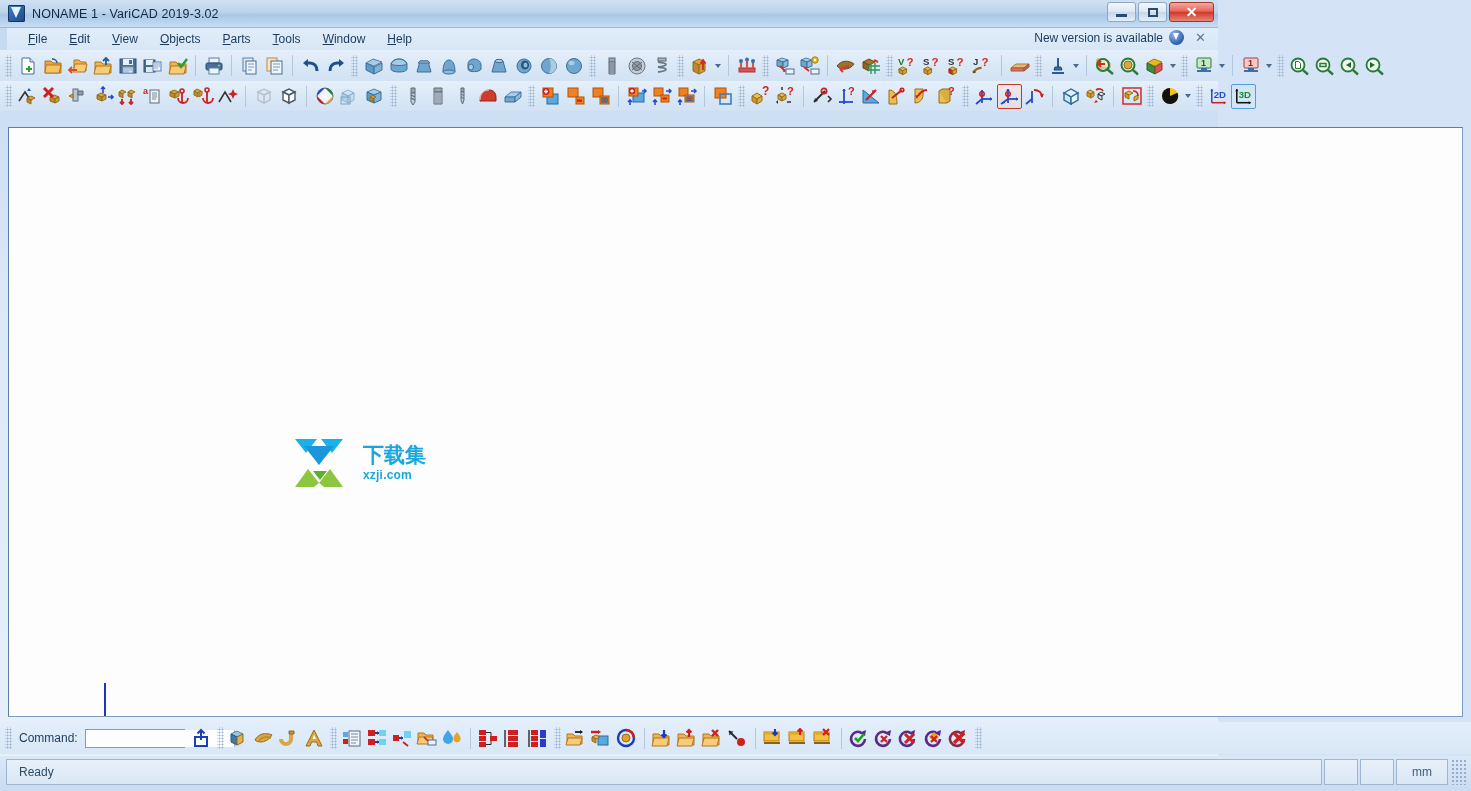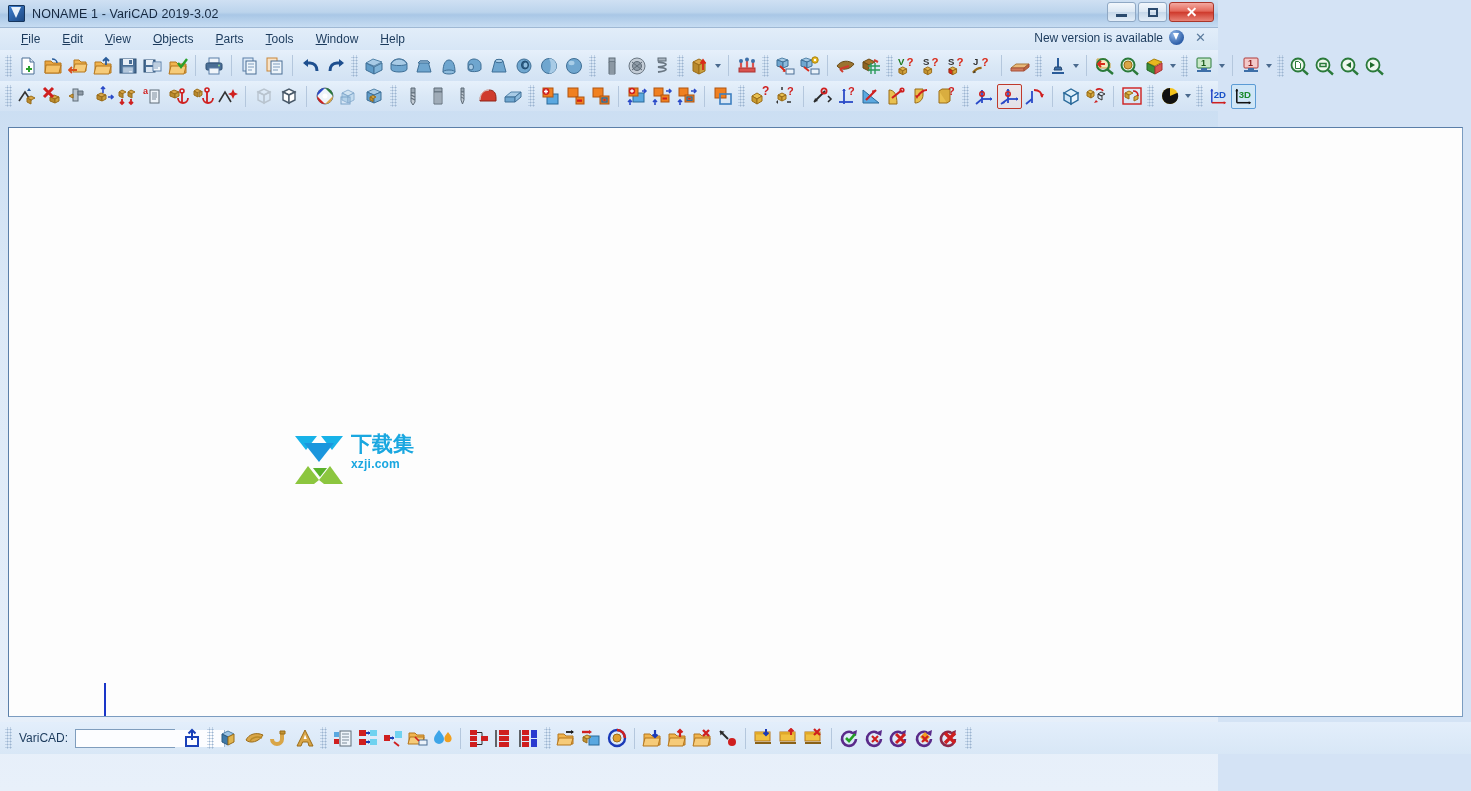--- a/index.html
+++ b/index.html
@@ -68,20 +68,21 @@
   .wb-max { width: 10px; height: 9px; border: 2px solid #2a4a6e; }
   .wb-close { color:#fff; font-size:14px; line-height:1; font-weight:600; font-family:"Liberation Sans",sans-serif; }
 
   
   .menubar {
     height: 22px;
     display: flex; align-items: center;
     padding-left: 10px;
     position: relative;
     background: linear-gradient(to bottom, #e2edf9 0%, #d7e6f6 100%);
+    margin-left: 7px;
   }
   .menu-item {
     font-size: 12px; color: #1b3a5c;
     padding: 2px 11px;
     cursor: pointer;
     white-space: nowrap;
   }
   .menu-item u { text-decoration: underline; }
   .newver {
     position: absolute; right: 34px; top: 2px;
@@ -166,21 +167,21 @@
     background: #fdfdfd;
     border: 1px solid #7b9cc0;
     border-top-color:#5b7fa8;
     border-left-color:#5b7fa8;
     overflow: hidden;
   }
   
   .watermark {
     position: absolute; left: 282px; top: 306px;
     width: 150px; height: 58px;
-    display: flex; gap: 0;
+    display: flex; align-items: center; gap: 12px;
     pointer-events: none;
   }
   .wm-text { display:flex; flex-direction: column; line-height:1; }
   .wm-cn {
     font-size: 21px; font-weight: 700; color: #19a7e0;
     letter-spacing: 0px; font-family: "DejaVu Sans", sans-serif;
   }
   .wm-en {
     font-size: 12px; font-weight: 700; color: #19a7e0;
     margin-top: 3px; letter-spacing: .2px;
@@ -1087,21 +1088,21 @@
     <svg class="axis-gizmo" viewBox="0 0 120 110">
       <line x1="36" y1="83" x2="36" y2="10" stroke="#1a36c8" stroke-width="2"></line>
       <line x1="36" y1="83" x2="107" y2="83" stroke="#cc2222" stroke-width="2"></line>
       <line x1="36" y1="83" x2="18" y2="101" stroke="#16a416" stroke-width="2"></line>
     </svg>
 
   </div>
 
   <div class="cmdbar">
     <div class="grip"></div>
-    <div class="cmd-label">VariCAD:</div>
+    <div class="cmd-label">Command:</div>
     <div class="cmd-input-wrap">
       <input class="cmd-input" value="" style="">
       <div class="cmd-drop"></div>
     </div>
     <div class="tbtn" style="margin-left:4px">
         <svg width="20" height="20" viewBox="0 0 20 20">
           <path d="M4 9h12v9H4z" fill="none" stroke="#1a40b8" stroke-width="2"></path>
           <path d="M10 12V2M6.5 5.5L10 2l3.5 3.5" stroke="#1a40b8" stroke-width="2" fill="none"></path>
         </svg>
       </div>
@@ -1324,14 +1325,21 @@
         <svg width="22" height="20" viewBox="0 0 22 20">
           <path d="M16 11a7 7 0 11-4-6.5" stroke="#8a2a4a" stroke-width="2.6" fill="none"></path>
           <path d="M10 5L17 2l-1 6z" fill="#8a2a4a"></path>
           <path d="M6 5l10 10M16 5L6 15" stroke="#cf1f1f" stroke-width="3.4"></path>
         </svg>
       </div>
 
     <div class="grip"></div>
   </div>
 
+  <div class="statusbar">
+    <div class="sb-main">Ready</div>
+    <div class="sb-cell"></div>
+    <div class="sb-cell"></div>
+    <div class="sb-unit">mm</div>
+    <div class="sb-grip"></div>
+  </div>
 
 </div>
 
 </body></html>

